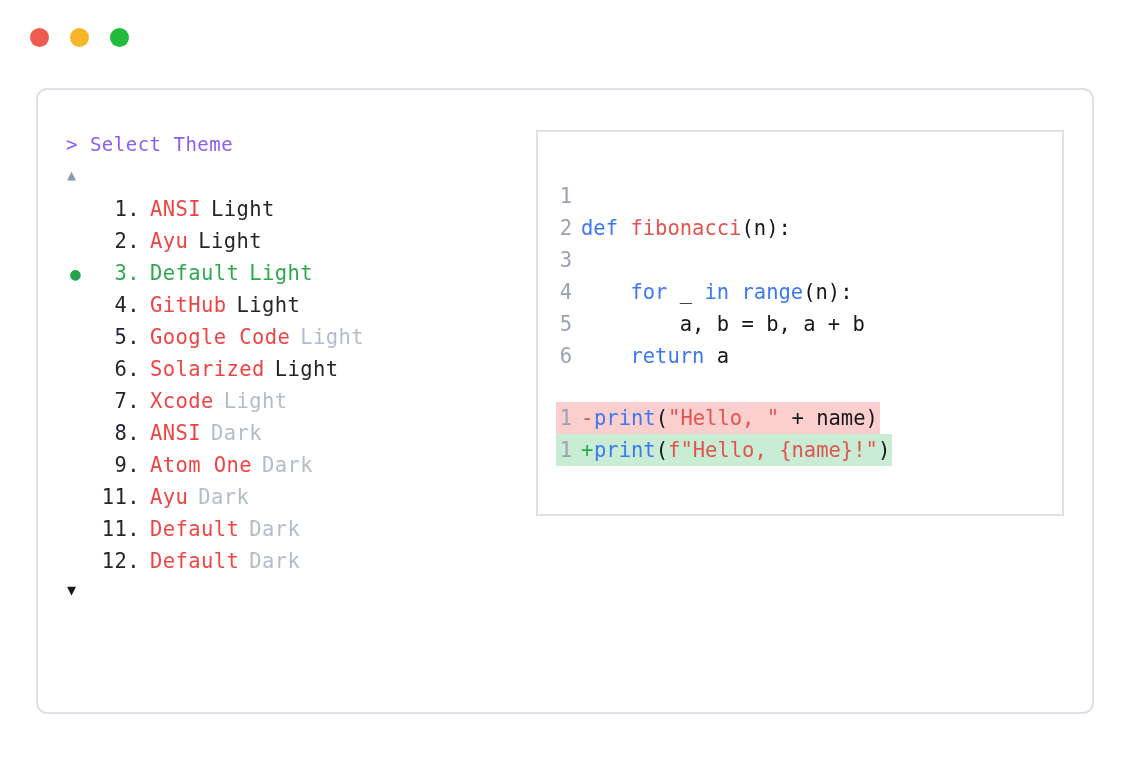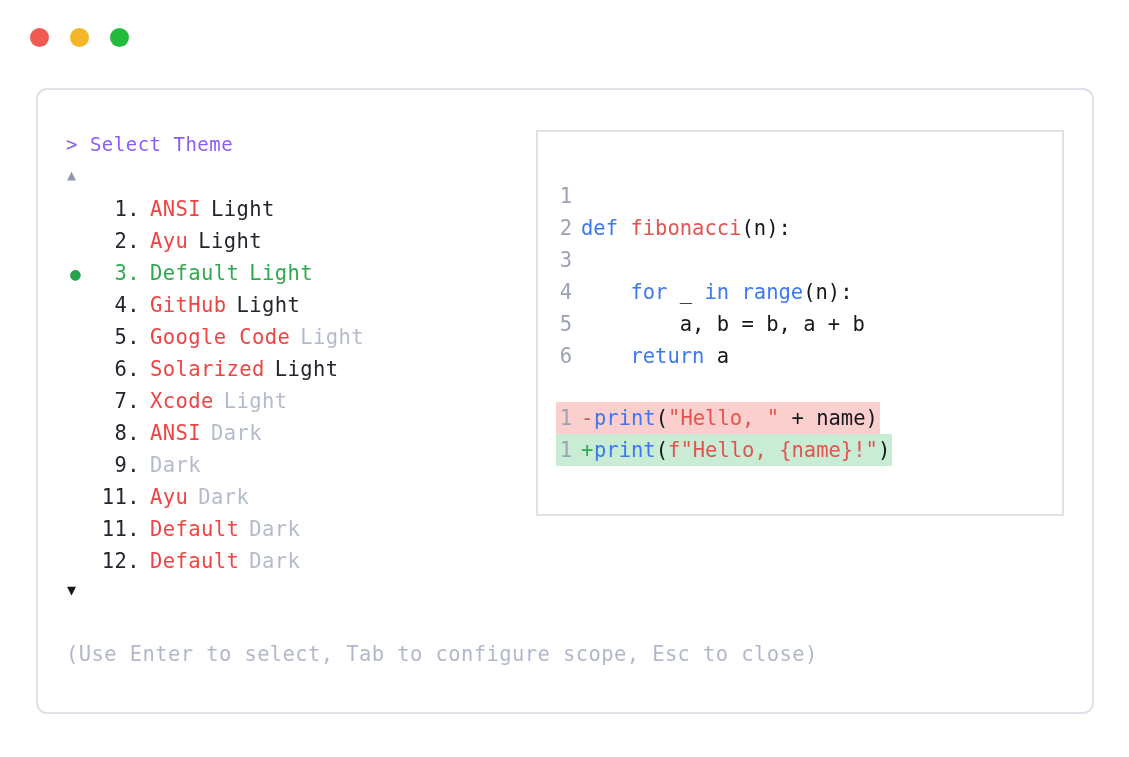--- a/index.html
+++ b/index.html
@@ -183,21 +183,21 @@
       <div id="scroll-up-arrow" class="scroll-arrow">▲</div>
       <ul id="theme-list">
           <li class="theme-item"><span class="theme-bullet"></span><span class="theme-index">1.</span><span class="theme-name">ANSI</span><span class="theme-variant variant-strong">Light</span></li>
           <li class="theme-item"><span class="theme-bullet"></span><span class="theme-index">2.</span><span class="theme-name">Ayu</span><span class="theme-variant variant-strong">Light</span></li>
           <li class="theme-item selected"><span class="theme-bullet">●</span><span class="theme-index">3.</span><span class="theme-name">Default</span><span class="theme-variant variant-strong">Light</span></li>
           <li class="theme-item"><span class="theme-bullet"></span><span class="theme-index">4.</span><span class="theme-name">GitHub</span><span class="theme-variant variant-strong">Light</span></li>
           <li class="theme-item"><span class="theme-bullet"></span><span class="theme-index">5.</span><span class="theme-name">Google Code</span><span class="theme-variant variant-muted">Light</span></li>
           <li class="theme-item"><span class="theme-bullet"></span><span class="theme-index">6.</span><span class="theme-name">Solarized</span><span class="theme-variant variant-strong">Light</span></li>
           <li class="theme-item"><span class="theme-bullet"></span><span class="theme-index">7.</span><span class="theme-name">Xcode</span><span class="theme-variant variant-muted">Light</span></li>
           <li class="theme-item"><span class="theme-bullet"></span><span class="theme-index">8.</span><span class="theme-name">ANSI</span><span class="theme-variant variant-muted">Dark</span></li>
-          <li class="theme-item"><span class="theme-bullet"></span><span class="theme-index">9.</span><span class="theme-variant variant-muted">Dark</span></li>
+          <li class="theme-item"><span class="theme-bullet"></span><span class="theme-index">9.</span><span class="theme-name">Atom One</span><span class="theme-variant variant-muted">Dark</span></li>
           <li class="theme-item"><span class="theme-bullet"></span><span class="theme-index">11.</span><span class="theme-name">Ayu</span><span class="theme-variant variant-muted">Dark</span></li>
           <li class="theme-item"><span class="theme-bullet"></span><span class="theme-index">11.</span><span class="theme-name">Default</span><span class="theme-variant variant-muted">Dark</span></li>
           <li class="theme-item"><span class="theme-bullet"></span><span class="theme-index">12.</span><span class="theme-name">Default</span><span class="theme-variant variant-muted">Dark</span></li>
         </ul>
       <div id="scroll-down-arrow" class="scroll-arrow">▼</div>
     </div>
 
     <div id="preview-column">
       <div id="preview-box">
         <div id="code-lines">
@@ -208,16 +208,15 @@
             <div class="code-line"><span class="line-no">5</span><span class="code-text"><span class="tok-plain">        a, b = b, a + b</span></span></div>
             <div class="code-line"><span class="line-no">6</span><span class="code-text"><span class="tok-plain">    </span><span class="tok-keyword">return </span><span class="tok-plain">a</span></span></div>
           </div>
         <div class="diff-block" id="diff-lines">
             <div class="code-line diff diff-del"><span class="diff-inner"><span class="line-no">1</span><span class="diff-sign">-</span><span class="code-text" style="padding-left: 0px;"><span class="tok-keyword">print</span><span class="tok-plain">(</span><span class="tok-string">"Hello, "</span><span class="tok-plain"> + name)</span></span></span></div>
             <div class="code-line diff diff-add"><span class="diff-inner"><span class="line-no">1</span><span class="diff-sign">+</span><span class="code-text" style="padding-left: 0px;"><span class="tok-keyword">print</span><span class="tok-plain">(</span><span class="tok-string">f"Hello, {name}!"</span><span class="tok-plain">)</span></span></span></div>
           </div>
       </div>
     </div>
 
-    <div id="footer-hint">(Use Enter to select, Tab to configure scope, Esc to close)</div>
 
   </div>
 </div>
 
 </body></html>

